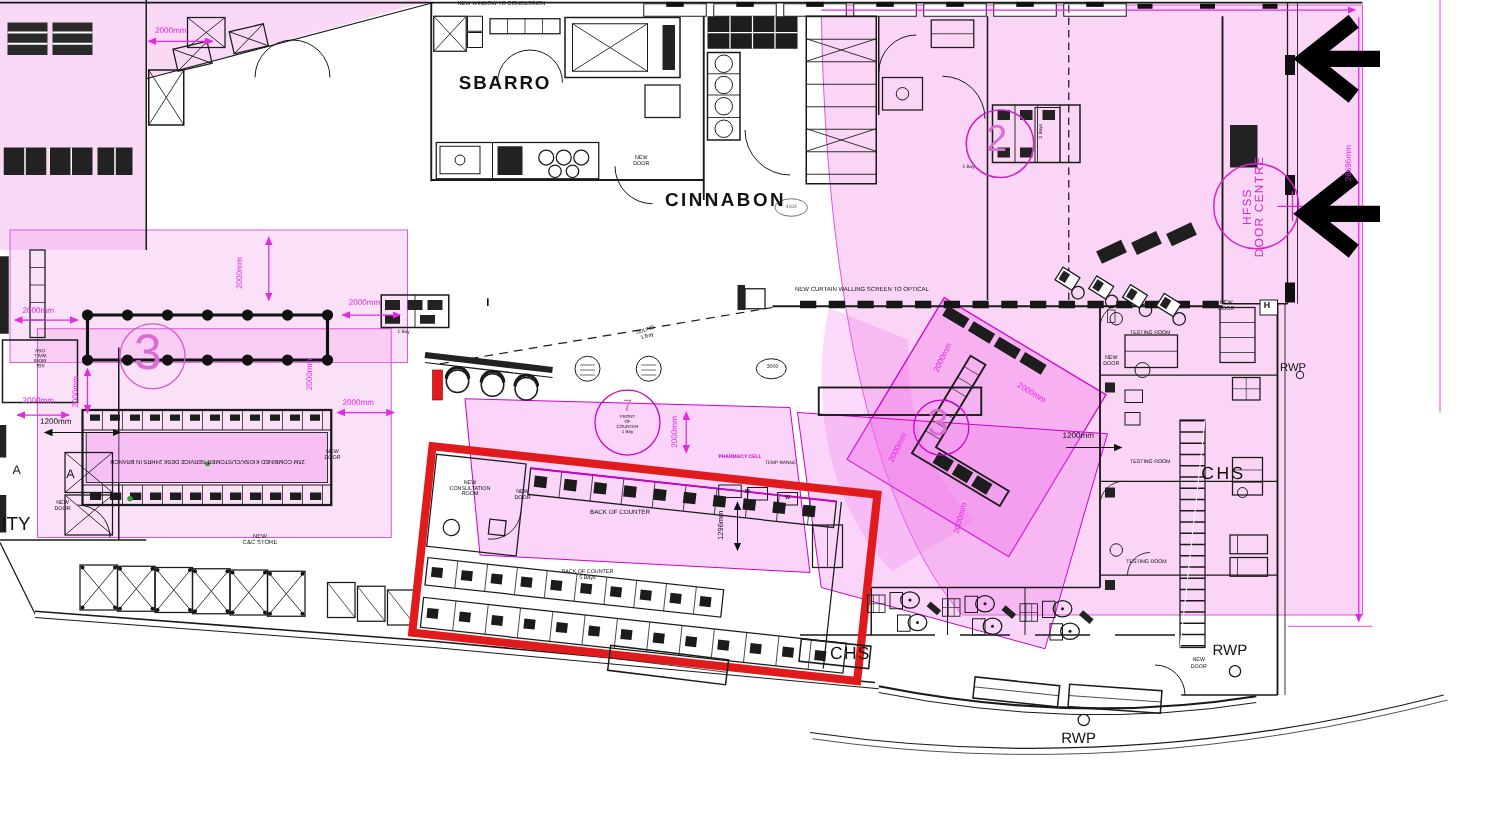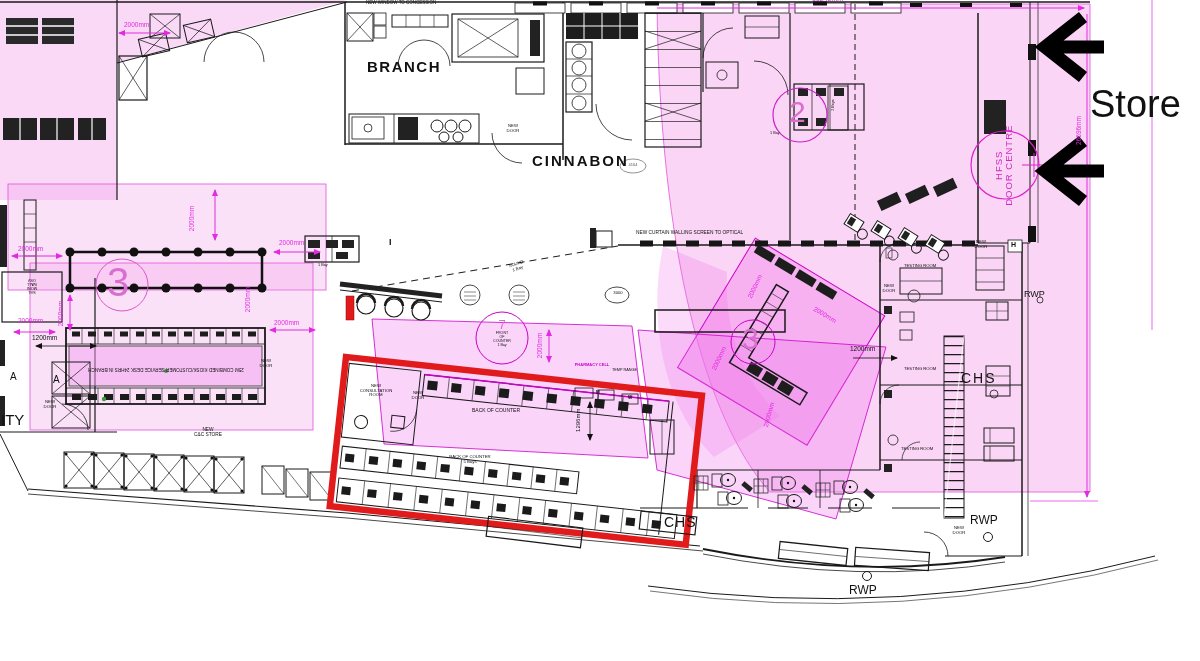--- a/index.html
+++ b/index.html
@@ -453,22 +453,21 @@
   <line x1="853" y1="358" x2="897" y2="358" stroke="#111" stroke-width="0.8" marker-end="url(#bm)"></line>
   <line x1="590" y1="402" x2="590" y2="440" stroke="#111" stroke-width="0.8" marker-start="url(#bm)" marker-end="url(#bm)"></line>
 </g>
 
 <g stroke="#000" fill="none" stroke-width="13">
   <path d="M1104,47 L1054,47 M1083,17 L1045,47 L1083,77"></path>
   <path d="M1104,171 L1054,171 M1083,141 L1045,171 L1083,201"></path>
 </g>
 </svg>
 
-<div class="lbl" style="left:1090px;top:84px;font-size:38px;">Store</div>
-<div class="lbl b" style="left:367px;top:59px;font-size:15px;letter-spacing:1.5px;">BRANCH</div>
+<div class="lbl b" style="left:367px;top:59px;font-size:15px;letter-spacing:1.5px;">SBARRO</div>
 <div class="lbl b" style="left:532px;top:153px;font-size:15px;letter-spacing:2px;">CINNABON</div>
 <div class="lbl" style="left:366px;top:1px;font-size:4.5px;">NEW WINDOW TO CONCESSION</div>
 <div class="lbl" style="left:636px;top:230px;font-size:4.8px;">NEW CURTAIN WALLING SCREEN TO OPTICAL</div>
 
 <div class="lbl c" style="left:503px;top:124px;width:20px;font-size:4.3px;"><span>NEW</span><br><span>DOOR</span></div>
 <div class="lbl c" style="left:256px;top:359px;width:20px;font-size:4.3px;"><span>NEW</span><br><span>DOOR</span></div>
 <div class="lbl c" style="left:40px;top:400px;width:20px;font-size:4.3px;"><span>NEW</span><br><span>DOOR</span></div>
 <div class="lbl c" style="left:408px;top:391px;width:20px;font-size:4.3px;"><span>NEW</span><br><span>DOOR</span></div>
 <div class="lbl c" style="left:879px;top:284px;width:20px;font-size:4.3px;"><span>NEW</span><br><span>DOOR</span></div>
 <div class="lbl c" style="left:971px;top:240px;width:20px;font-size:4.3px;"><span>NEW</span><br><span>DOOR</span></div>

